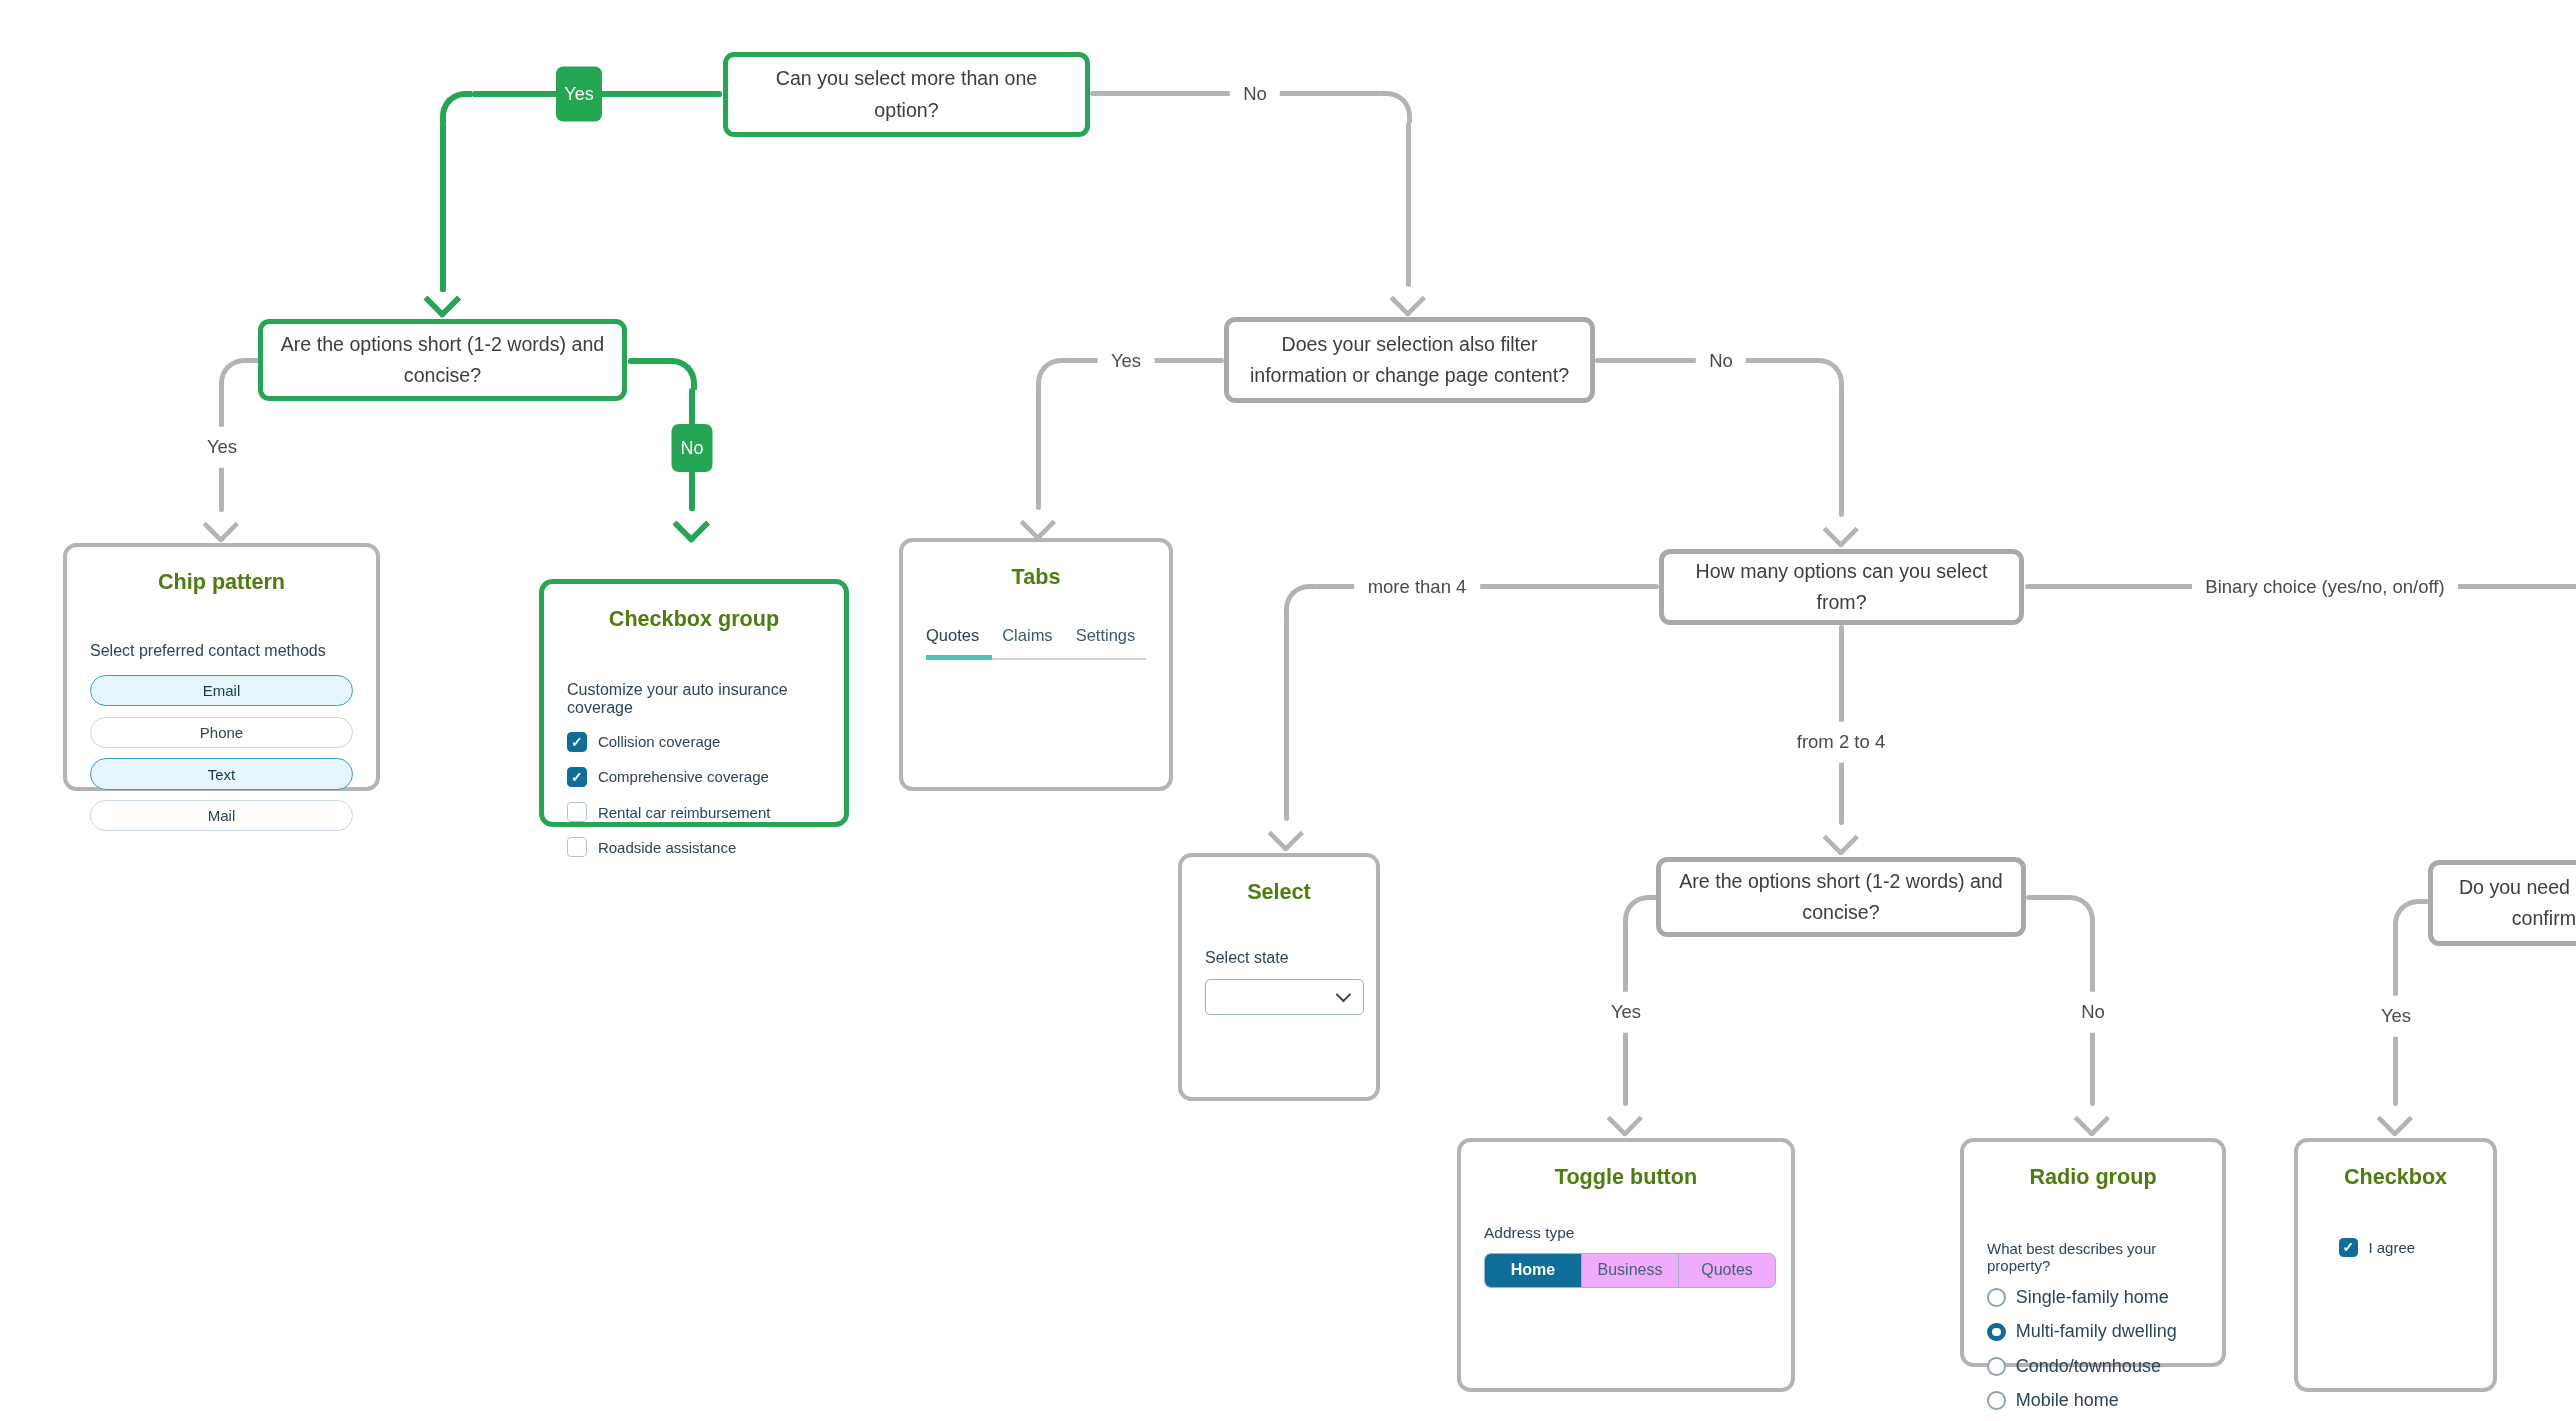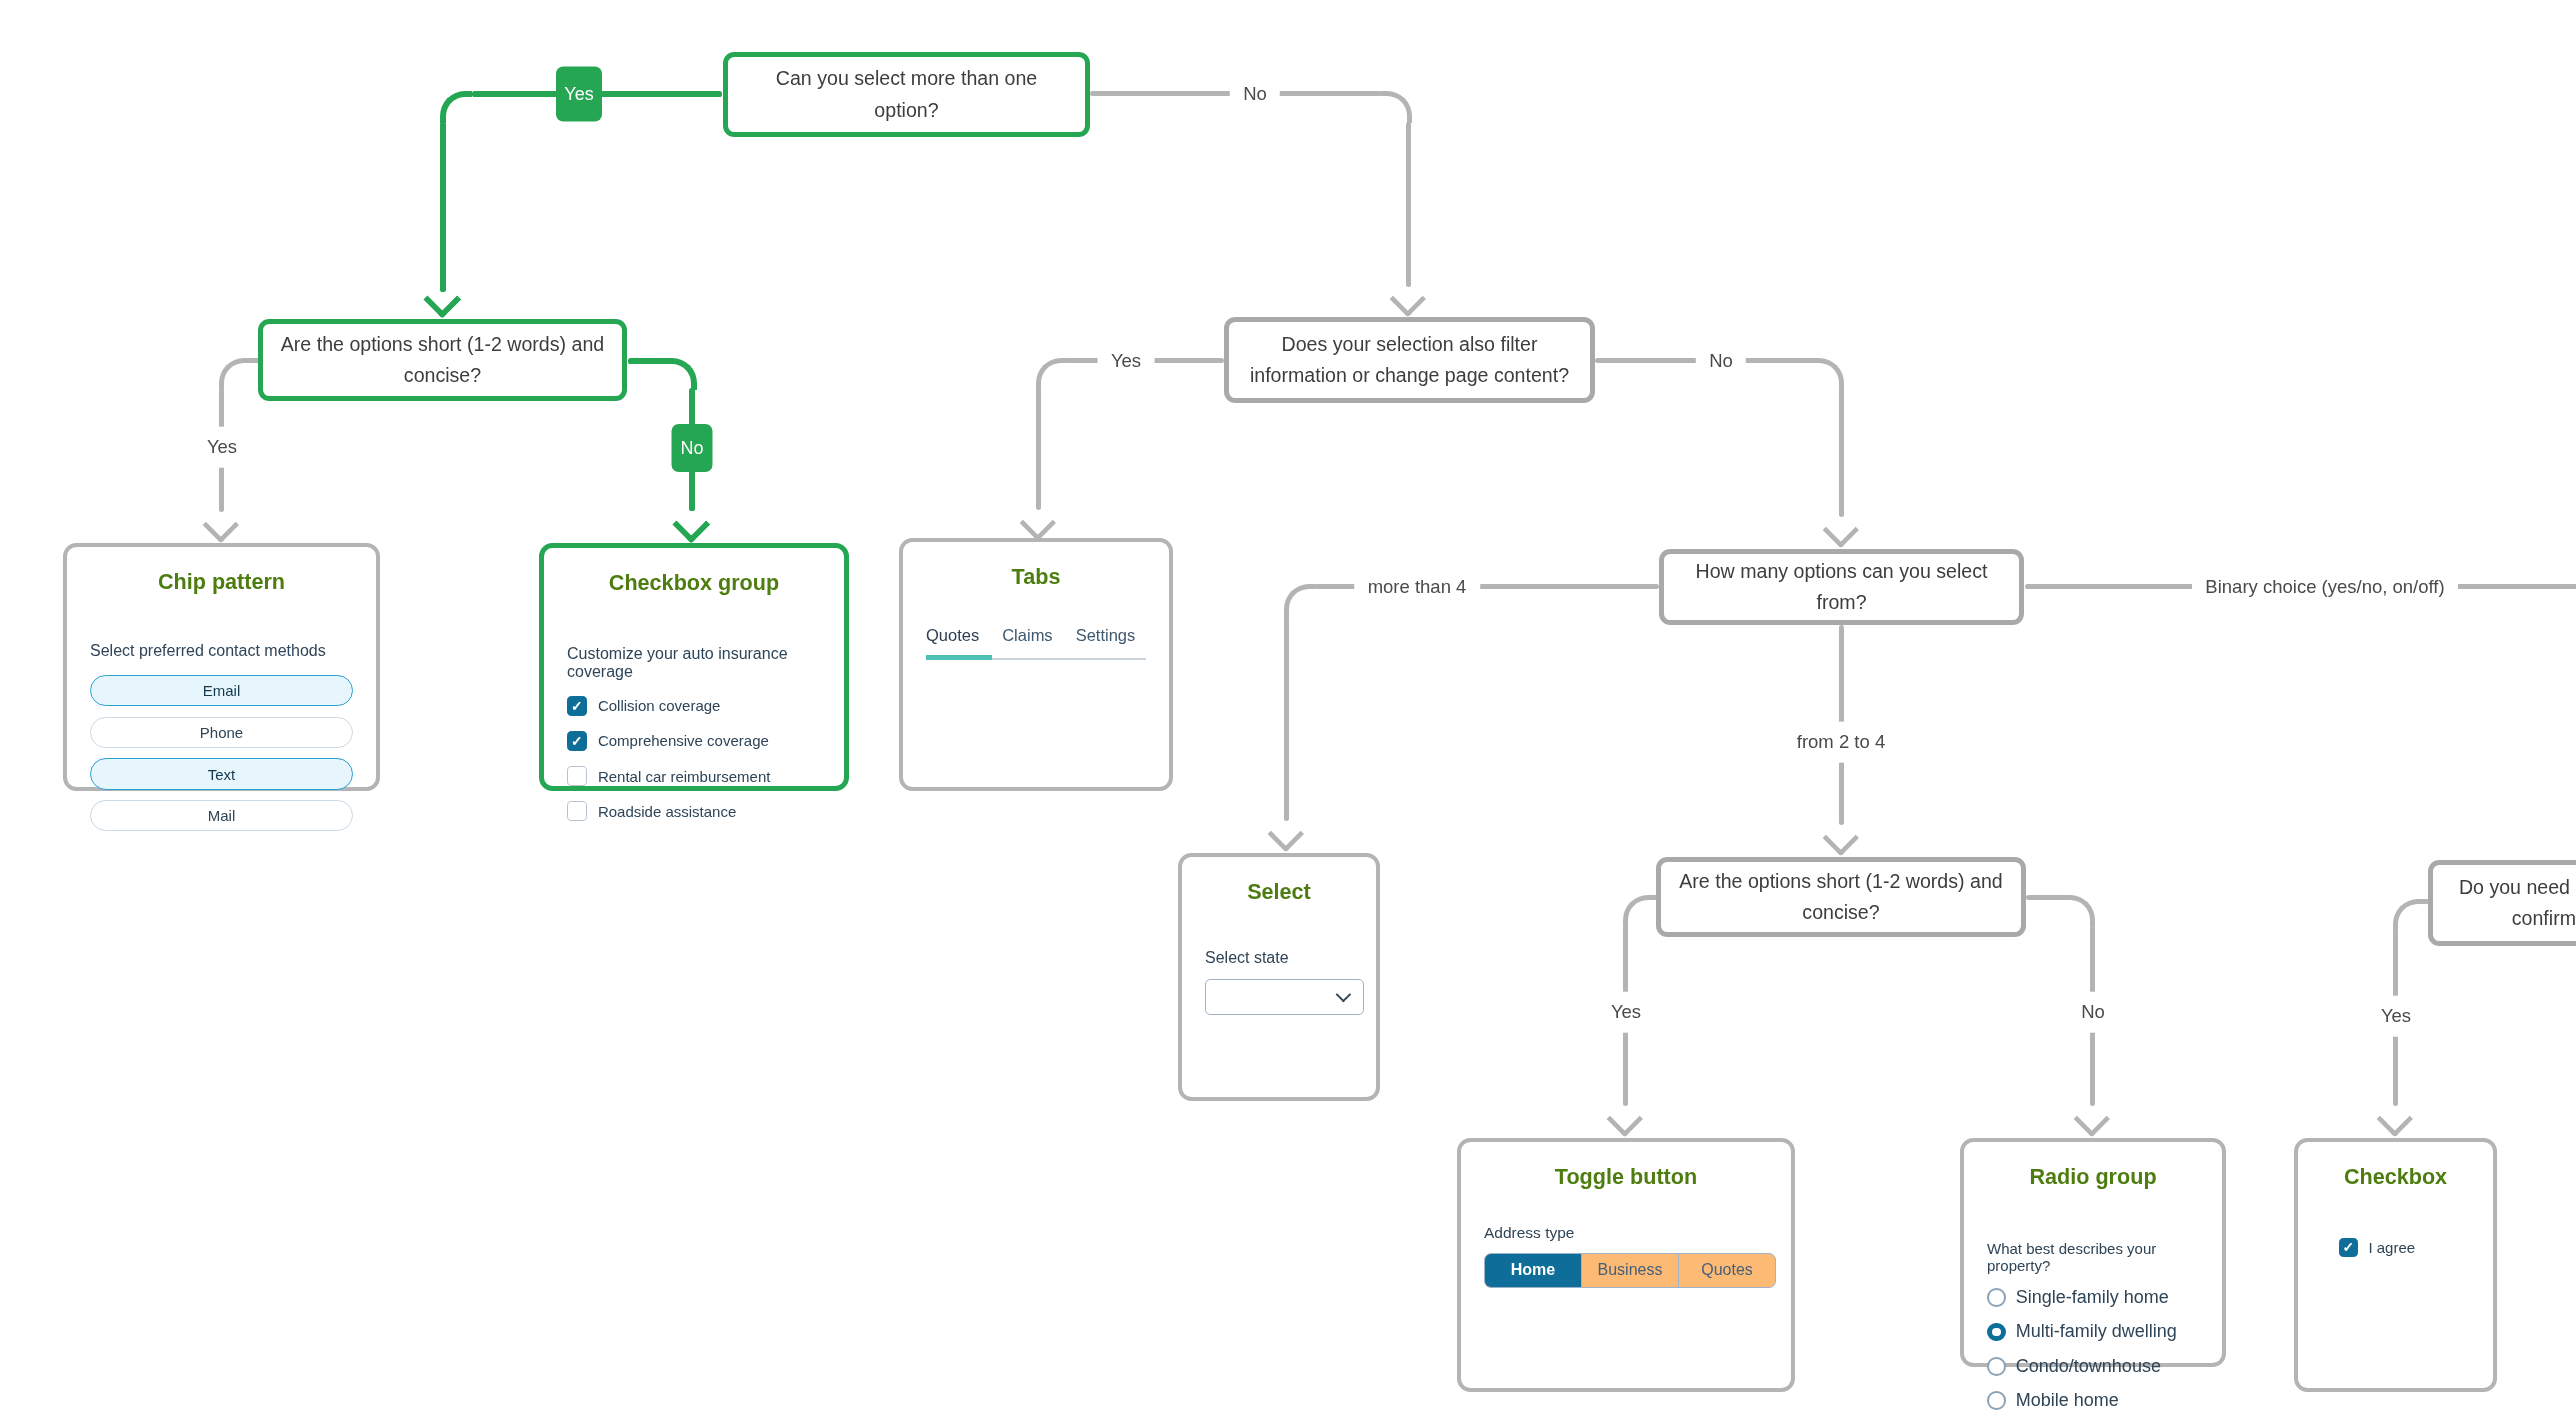--- a/index.html
+++ b/index.html
@@ -43,21 +43,21 @@
 
   
   .qbox{position:absolute;background:#fff;border:5.2px solid var(--box_border);border-radius:11.3px;
         display:flex;align-items:center;justify-content:center;text-align:center;font-size:19.6px;
         font-weight:500;color:var(--ink);line-height:1.6;padding:0 17.5px;box-sizing:border-box;z-index:4;}
   .qbox.grn{border-color:var(--green);border-width:5.7px;}
 
   
   .card{position:absolute;background:#fff;border:4.6px solid var(--card_border);border-radius:13.4px;
         box-sizing:border-box;padding:17.5px 23px;z-index:4;}
-  .card.grn{border-color:var(--green);border-width:5.7px;}
+  .card.grn{border-color:var(--green);border-width:5.7px;margin-top:36px;}
   .card-title{text-align:center;font-size:21.6px;font-weight:600;color:#4d7c0f;margin:4.1px 0 0 0;}
   .field-label{font-size:16px;color:var(--navy);}
 
   
   .chip-label{margin-top:47px;}
   .chip-row{display:flex;gap:10.3px;margin-top:15.5px;flex-direction:column;}
   .chip{display:inline-flex;align-items:center;justify-content:center;padding:6.2px 14.4px;border-radius:515px;
         font-size:15px;color:var(--navy);border:1.5px solid var(--chip_border);background:#fff;}
   .chip.selected{background:var(--chip_selected_bg);border-color:var(--chip_selected_border);color:#16394f;}
 
@@ -78,21 +78,21 @@
   
   .sel-label{margin-top:44px;}
   .sel-box{margin-top:12.4px;width:157px;height:34px;border:1.5px solid var(--field_border);border-radius:5.2px;
            position:relative;background:#fff;}
   .sel-chevron{position:absolute;right:14.4px;top:9.3px;width:8.8px;height:8.8px;border-right:2.1px solid var(--navy);
                border-bottom:2.1px solid var(--navy);transform:rotate(45deg);}
 
   
   .tgl-label{margin-top:34px;font-size:15.5px;}
   .segmented{margin-top:11.3px;display:flex;width:290px;height:33px;border:1px solid #9eb2c8;border-radius:7px;
-             overflow:hidden;background:#fdba74;}
+             overflow:hidden;background:#f0abfc;}
   .segment{flex:1;display:flex;align-items:center;justify-content:center;font-size:16px;color:#46607a;
            border-left:1px solid #9eb2c8;}
   .segment:first-child{border-left:none;}
   .segment.selected{background:var(--blue);color:#fff;font-weight:bold;border-left:none;}
 
   
   .radio-q{margin-top:50px;font-size:15px;}
   .radio-row{display:flex;align-items:center;gap:10.3px;margin-top:13.4px;}
   .radio{width:18.5px;height:18.5px;border-radius:50%;box-sizing:border-box;border:2.1px solid #8aa3b8;background:#fff;flex:0 0 auto;}
   .radio.selected{border:5.7px solid var(--blue);}

